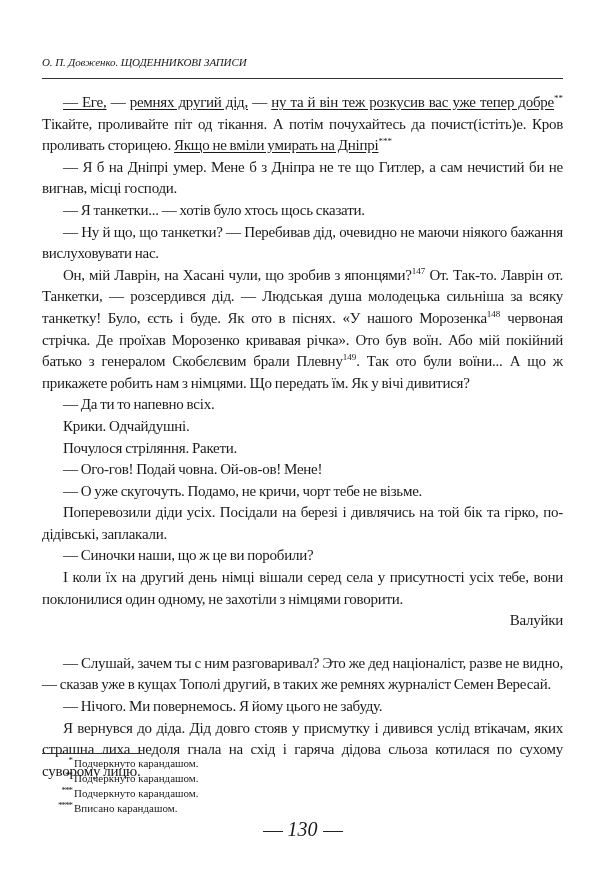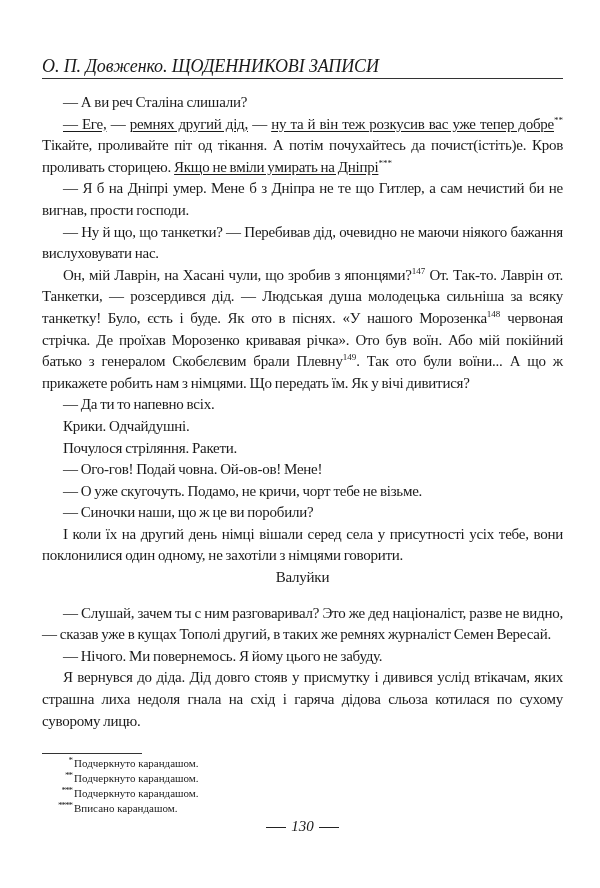--- a/index.html
+++ b/index.html
@@ -1,57 +1,58 @@
 <!DOCTYPE html>
 <html><head>
 <meta charset="utf-8">
 <style>
   html, body { margin: 0; padding: 0; background: #ffffff; }
   body { width: 600px; height: 888px; position: relative; overflow: hidden;
          font-family: "Liberation Serif", "DejaVu Serif", serif; color: #1a1a1a; }
   .page { position: absolute; left: 42px; top: 0; width: 521px; }
   .running-head { position: absolute; top: 56px; left: 0; width: 521px;
-                  font-style: italic; font-size: 18px; letter-spacing: -0.1px; }
+                  font-style: italic; font-size: 11px; letter-spacing: -0.1px; }
   .head-rule { position: absolute; top: 78px; left: 0; width: 521px; height: 0;
                border-top: 1.5px solid #333; }
   .body { position: absolute; top: 92px; left: 0; width: 521px;
           font-size: 15px; line-height: 21.6px; text-align: justify;
           letter-spacing: -0.25px; word-spacing: -0.5px; }
   .body p { margin: 0; text-indent: 21px; }
-  .body p.right { text-align: center; text-indent: 0; }
-  .body p.gap { margin-top: 14px; }
+  .body p.right { text-align: right; text-indent: 0; }
+  .body p.gap { margin-top: 21px; }
   .ul { text-decoration: underline; text-underline-offset: 2px; }
   sup { font-size: 9px; line-height: 0; vertical-align: 6px; letter-spacing: 0; }
   .fn-rule { position: absolute; top: 753px; left: 0; width: 100px; border-top: 1px solid #333; }
   .footnotes { position: absolute; top: 756px; left: 0; width: 521px; font-size: 11px; line-height: 15px; }
   .fn { position: relative; padding-left: 32px; }
   .fn .mark { position: absolute; right: calc(100% - 30px); top: -3px; font-size: 9px; letter-spacing: -1px; }
   .page-number { position: absolute; top: 818px; left: 0; width: 521px; text-align: center;
-                 font-style: italic; font-size: 15px; }
+                 font-style: italic; font-size: 20px; }
   .page-number .dash { display: inline-block; width: 20px; border-top: 1px solid #222;
                        vertical-align: middle; margin: 0 5px; }
 </style>
 </head>
 <body>
 
 <div class="page">
   <div class="running-head">О. П. Довженко. ЩОДЕННИКОВІ ЗАПИСИ</div>
   <div class="head-rule"></div>
 
   <div class="body" id="body">
-      <p><span>— А ви реч Сталіна слишали?</span></p>
       <p><span class="ul">— Еге,</span><span> — </span><span class="ul">ремнях другий дід,</span><span> — </span><span class="ul">ну та й він теж розкусив вас уже тепер добре</span><sup>**</sup><span> Тікайте, проливайте піт од тікання. А потім почухайтесь да почист(істіть)е. Кров проливать сторицею. </span><span class="ul">Якщо не вміли умирать на Дніпрі</span><sup>***</sup></p>
-      <p><span>— Я б на Дніпрі умер. Мене б з Дніпра не те що Гитлер, а сам нечистий би не вигнав, прости господи.</span></p>
+      <p><span>— Я б на Дніпрі умер. Мене б з Дніпра не те що Гитлер, а сам нечистий би не вигнав, місці господи.</span></p>
+      <p><span>— Я танкетки... — хотів було хтось щось сказати.</span></p>
       <p><span>— Ну й що, що танкетки? — Перебивав дід, очевидно не маючи ніякого бажання вислуховувати нас.</span></p>
       <p><span>Он, мій Лаврін, на Хасані чули, що зробив з японцями?</span><sup>147</sup><span> От. Так-то. Лаврін от. Танкетки, — розсердився дід. — Людськая душа молодецька сильніша за всяку танкетку! Було, єсть і буде. Як ото в піснях. «У нашого Морозенка</span><sup>148</sup><span> червоная стрічка. Де проїхав Морозенко кривавая річка». Ото був воїн. Або мій покійний батько з генералом Скобєлєвим брали Плевну</span><sup>149</sup><span>. Так ото були воїни... А що ж прикажете робить нам з німцями. Що передать їм. Як у вічі дивитися?</span></p>
       <p><span>— Да ти то напевно всіх.</span></p>
       <p><span>Крики. Одчайдушні.</span></p>
       <p><span>Почулося стріляння. Ракети.</span></p>
       <p><span>— Ого-гов! Подай човна. Ой-ов-ов! Мене!</span></p>
       <p><span>— О уже скугочуть. Подамо, не кричи, чорт тебе не візьме.</span></p>
+      <p><span>Поперевозили діди усіх. Посідали на березі і дивлячись на той бік та гірко, по-дідівські, заплакали.</span></p>
       <p><span>— Синочки наши, що ж це ви поробили?</span></p>
       <p><span>І коли їх на другий день німці вішали серед села у присутності усіх тебе, вони поклонилися один одному, не захотіли з німцями говорити.</span></p>
       <p class="right"><span>Валуйки</span></p>
       <p class="gap"><span>— Слушай, зачем ты с ним разговаривал? Это же дед націоналіст, разве не видно, — сказав уже в кущах Тополі другий, в таких же ремнях журналіст Семен Вересай.</span></p>
       <p><span>— Нічого. Ми повернемось. Я йому цього не забуду.</span></p>
       <p><span>Я вернувся до діда. Дід довго стояв у присмутку і дивився услід втікачам, яких страшна лиха недоля гнала на схід і гаряча дідова сльоза котилася по сухому суворому лицю.</span></p>
     </div>
 
   <div class="fn-rule"></div>
   <div class="footnotes" id="footnotes">

